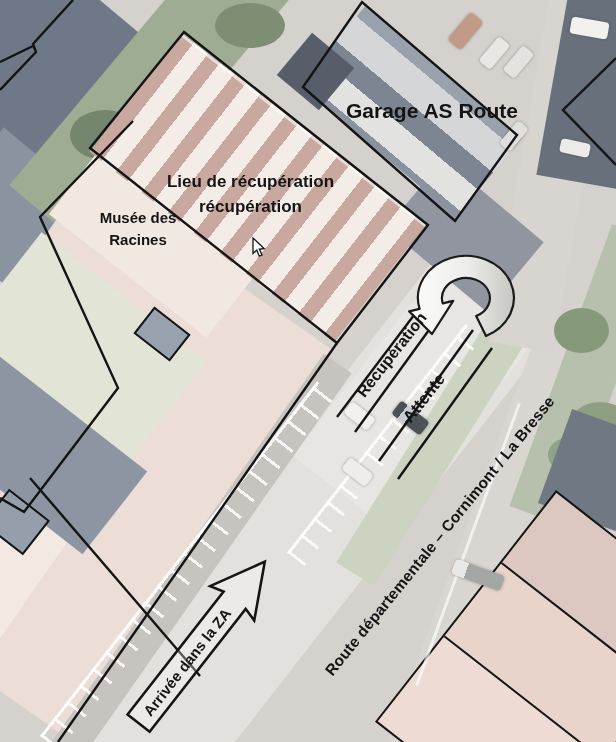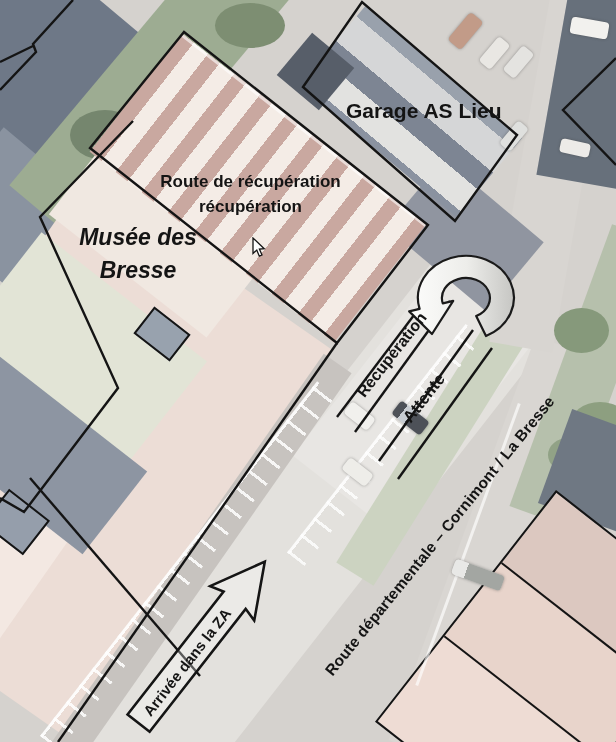--- a/index.html
+++ b/index.html
@@ -108,30 +108,30 @@
     <path d="M 80,94 A 48 42 0 1 0 13.6,66.9 L 3.2,69.4 L 26,92 L 47.2,58.9 L 36.8,61.4 A 24 20 0 1 1 70.2,74.1 Z" fill="url(#gradArrow)" stroke="#1a1a1a" stroke-width="2.2" stroke-linejoin="round"></path>
   </svg>
 
   <div class="ly" style="left:97px;top:612px;width:210px;height:60px;transform:rotate(-52deg);">
     <svg width="210" height="60" viewBox="0 0 210 60">
       <polygon points="2,16 158,16 154,2 207,30 154,58 158,44 2,44" fill="rgba(255,255,255,0.3)" stroke="#151515" stroke-width="2.6" stroke-linejoin="miter"></polygon>
     </svg>
     <div class="lbl" style="left:10px;top:22px;width:140px;text-align:center;font-size:15px;font-weight:700;">Arrivée dans la ZA</div>
   </div>
 
-  <div class="lbl" style="left:346px;top:99px;font-size:21px;font-weight:700;">Garage AS Lieu</div>
+  <div class="lbl" style="left:346px;top:99px;font-size:21px;font-weight:700;">Garage AS Route</div>
 
   <div class="lbl center-text" style="left:148px;top:170px;width:205px;font-size:17px;font-weight:700;line-height:1.45;">
-    <div>Route de récupération</div>
+    <div>Lieu de récupération</div>
     <div>récupération</div>
   </div>
 
-  <div class="lbl center-text" style="left:73px;top:221px;width:130px;font-size:23px;font-weight:700;line-height:1.45;font-style:italic;">
+  <div class="lbl center-text" style="left:73px;top:207px;width:130px;font-size:15px;font-weight:700;line-height:1.45;">
     <div>Musée des</div>
-    <div>Bresse</div>
+    <div>Racines</div>
   </div>
 
   <div class="lbl rot" style="left:392px;top:355px;font-size:16px;font-weight:600;">Récupération</div>
 
   <div class="lbl rot" style="left:424px;top:398px;font-size:16.5px;font-weight:600;">Attente</div>
 
   <div class="lbl" style="left:440px;top:536px;transform:translate(-50%,-50%) rotate(-51deg);font-size:15.5px;font-weight:700;letter-spacing:0.2px;">Route départementale – Cornimont / La Bresse</div>
 
   <svg class="ly" width="16" height="22" viewBox="0 0 16 22" style="left:252px;top:237px;">
     <path d="M1,1 L1,16.5 L4.8,13 L7.3,19.2 L10,18 L7.4,12 L12.2,11.7 Z" fill="#ffffff" stroke="#141414" stroke-width="1.3" stroke-linejoin="miter"></path>

